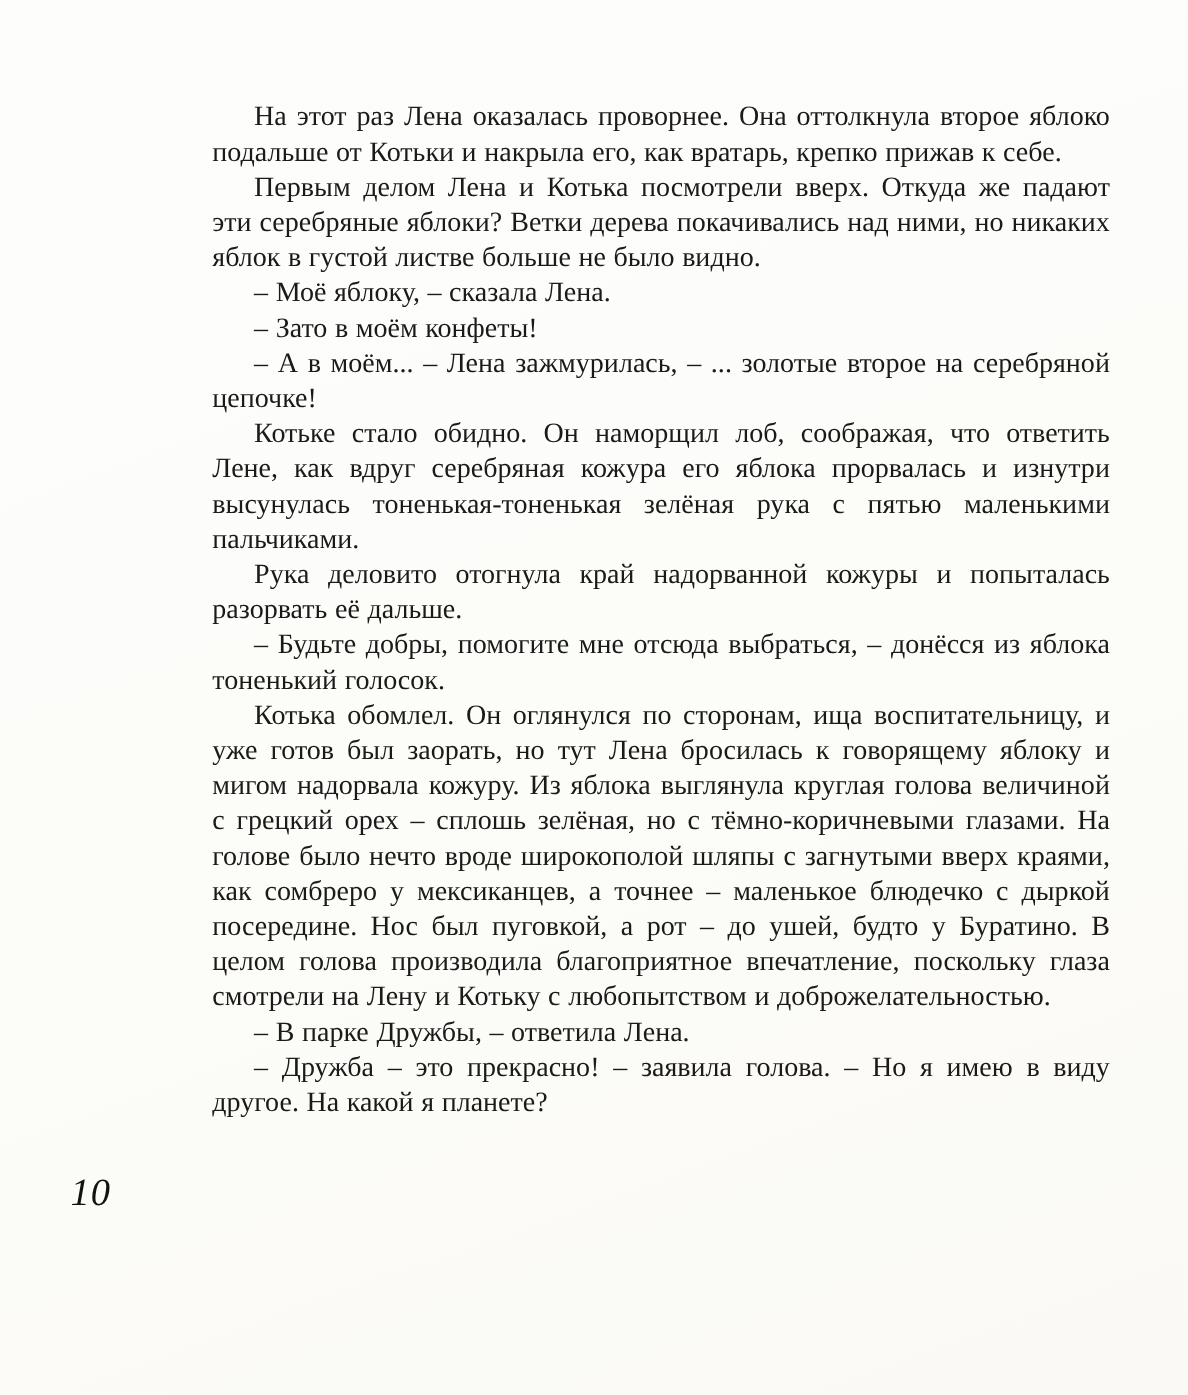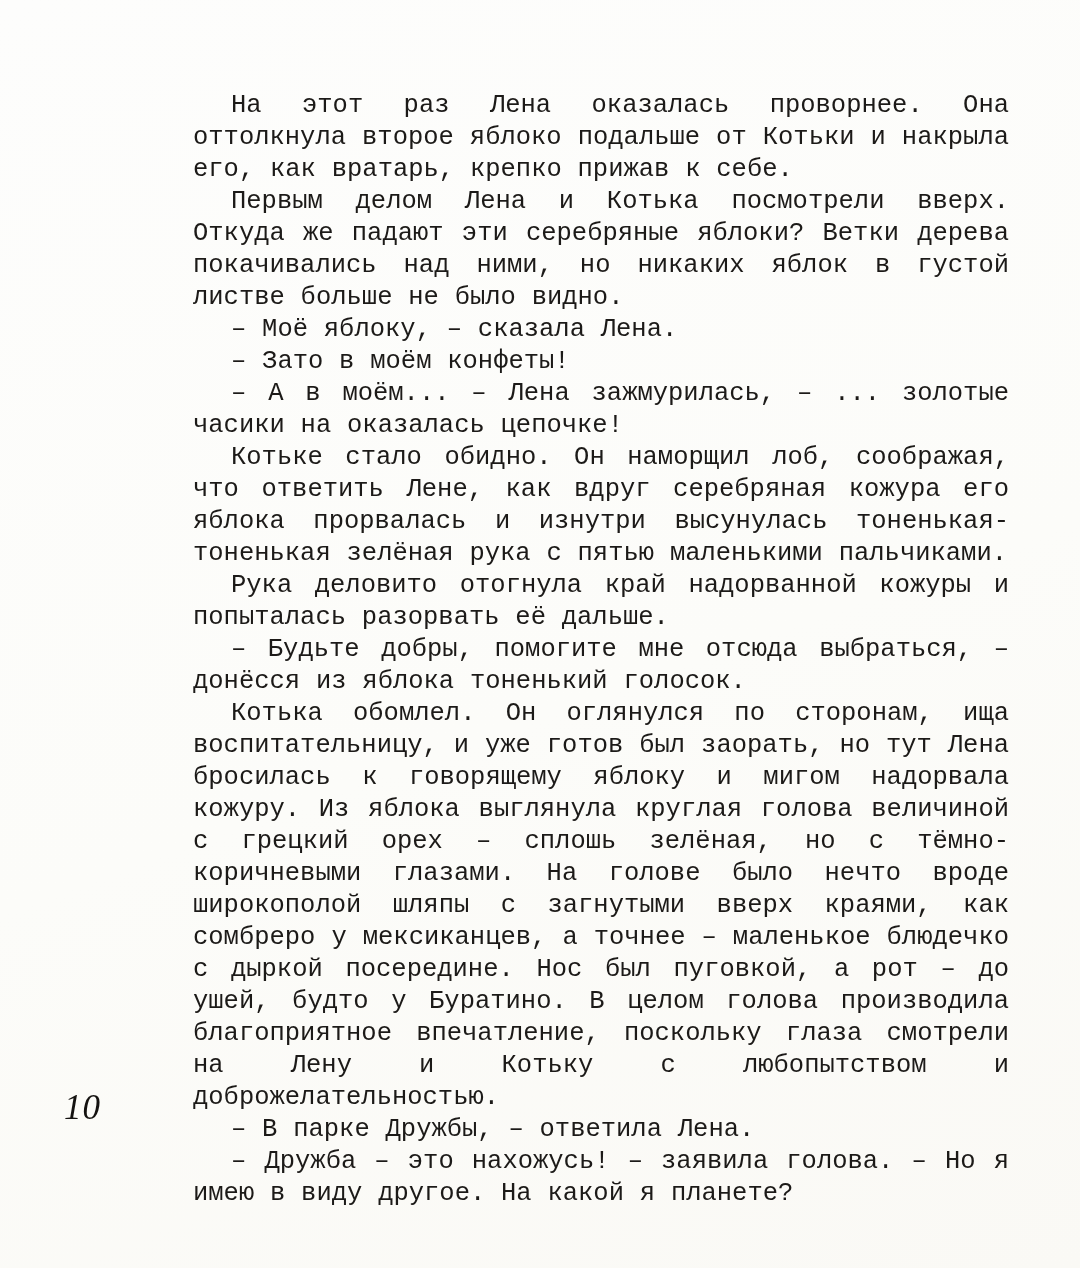--- a/index.html
+++ b/index.html
@@ -30,46 +30,45 @@
     text-align: justify;
     text-justify: inter-word;
     hyphens: auto;
     -webkit-hyphens: auto;
     word-spacing: 0.5px;
   }
   .text-block p {
     margin: 0;
     padding: 0;
     text-indent: 38px;
-    font-family: Liberation Mono, monospace;
   }
   .page-num {
     position: absolute;
     left: 64px;
-    top: 1088px;
+    top: 1064px;
     font-size: 35px;
     font-style: italic;
     letter-spacing: 1px;
     color: #141210;
   }
 </style>
 </head>
 <body>
 
 <div class="scan-page">
 
   <article class="text-block">
     <p>На этот раз Лена оказалась проворнее. Она оттолкнула второе яблоко подальше от Котьки и накрыла его, как вратарь, крепко прижав к себе.</p>
     <p>Первым делом Лена и Котька посмотрели вверх. Откуда же падают эти серебряные яблоки? Ветки дерева покачивались над ними, но никаких яблок в густой листве больше не было видно.</p>
     <p>– Моё яблоку, – сказала Лена.</p>
     <p>– Зато в моём конфеты!</p>
-    <p>– А в моём... – Лена зажмурилась, – ... золотые часики на оказалась цепочке!</p>
+    <p>– А в моём... – Лена зажмурилась, – ... золотые второе на серебряной цепочке!</p>
     <p>Котьке стало обидно. Он наморщил лоб, соображая, что ответить Лене, как вдруг серебряная кожура его яблока прорвалась и изнутри высунулась тоненькая-тоненькая зелёная рука с пятью маленькими пальчиками.</p>
     <p>Рука деловито отогнула край надорванной кожуры и попыталась разорвать её дальше.</p>
     <p>– Будьте добры, помогите мне отсюда выбраться, – донёсся из яблока тоненький голосок.</p>
     <p>Котька обомлел. Он оглянулся по сторонам, ища воспитательницу, и уже готов был заорать, но тут Лена бросилась к говорящему яблоку и мигом надорвала кожуру. Из яблока выглянула круглая голова величиной с грецкий орех – сплошь зелёная, но с тёмно-коричневыми глазами. На голове было нечто вроде широкополой шляпы с загнутыми вверх краями, как сомбреро у мексиканцев, а точнее – маленькое блюдечко с дыркой посередине. Нос был пуговкой, а рот – до ушей, будто у Буратино. В целом голова производила благоприятное впечатление, поскольку глаза смотрели на Лену и Котьку с любопытством и доброжелательностью.</p>
     <p>– В парке Дружбы, – ответила Лена.</p>
-    <p>– Дружба – это нахожусь! – заявила голова. – Но я имею в виду другое. На какой я планете?</p>
+    <p>– Дружба – это прекрасно! – заявила голова. – Но я имею в виду другое. На какой я планете?</p>
   </article>
 
   <div class="page-num">10</div>
 
 </div>
 
 </body></html>

